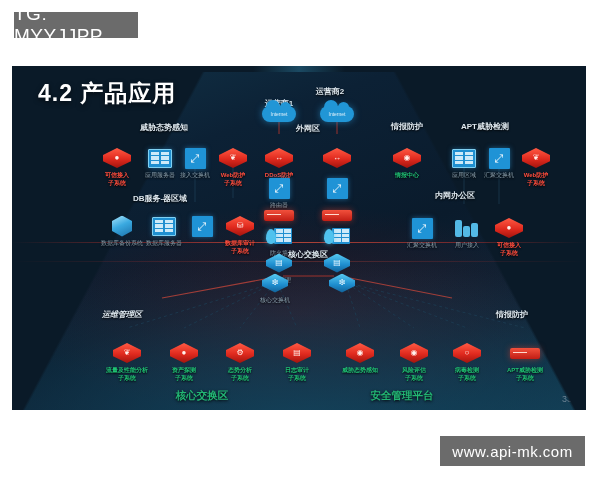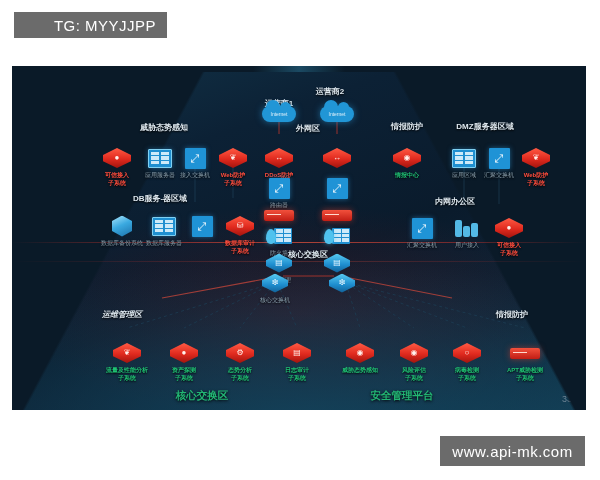--- a/index.html
+++ b/index.html
@@ -2,21 +2,21 @@
 <html><head>
 <meta charset="utf-8">
 <style>
   html,body{margin:0;padding:0;background:#ffffff;}
   body{width:600px;height:480px;position:relative;overflow:hidden;
        font-family:"Liberation Sans","DejaVu Sans",sans-serif;}
 
   
   .wm{position:absolute;background:#6b6b6b;color:#fff;display:flex;align-items:center;
       justify-content:center;letter-spacing:.5px;}
-  #wm-top{left:14px;top:12px;width:124px;height:26px;font-size:15px;padding-left:29px;}
+  #wm-top{left:14px;top:12px;width:124px;height:26px;font-size:19px;}
   #wm-bot{left:440px;top:436px;width:145px;height:30px;font-size:15px;}
 
   
   #slide{position:absolute;left:12px;top:66px;width:574px;height:344px;overflow:hidden;
          background:
            radial-gradient(ellipse 130% 80% at 50% 105%, rgba(20,70,95,.85) 0%, rgba(10,32,48,0) 62%),
            radial-gradient(ellipse 70% 45% at 50% 72%, rgba(118,22,30,.30) 0%, rgba(10,28,44,0) 70%),
            linear-gradient(160deg,#123449 0%,#0c2135 26%,#0a1b2c 55%,#0d2437 78%,#123b51 100%);
   }
   
@@ -119,20 +119,21 @@
 <body>
 
 <div class="wm" id="wm-top">TG: MYYJJPP</div>
 <div class="wm" id="wm-bot">www.api-mk.com</div>
 
 <div id="slide">
   <div class="topbar"></div>
   <div class="glowline" id="gl1"></div>
   <div class="glowline" id="gl2"></div>
 
+  <div class="title">4.2 产品应用</div>
 
   <div id="logo">
     <span><span class="lz">z</span><span class="lb">b</span><span class="lt">t</span></span>
   </div>
 
   <svg class="links">
     <g stroke="#b5372c" stroke-width="1" fill="none" opacity=".85">
       <path d="M267,52 L267,68"></path>
         <path d="M325,52 L325,68"></path>
       <path d="M267,92 L267,100"></path>
@@ -171,22 +172,22 @@
     </g>
   </svg>
 
   <div id="layer">
       <div class="zone" style="left: 152px; top: 56px; transform: translateX(-50%);">威胁态势感知</div>
       <div class="zone" style="left: 148px; top: 127px; transform: translateX(-50%);">DB服务-器区域</div>
       <div class="zone" style="left: 267px; top: 32px; transform: translateX(-50%);">运营商1</div>
       <div class="zone" style="left: 318px; top: 20px; transform: translateX(-50%);">运营商2</div>
       <div class="zone" style="left: 296px; top: 57px; transform: translateX(-50%);">外网区</div>
       <div class="zone" style="left: 395px; top: 55px; transform: translateX(-50%);">情报防护</div>
-      <div class="zone" style="left: 473px; top: 55px; transform: translateX(-50%);">DMZ服务器区域</div>
-      <div class="zone" style="left: 443px; top: 130px; transform: translateX(-50%);">内网办公区</div>
+      <div class="zone" style="left: 473px; top: 55px; transform: translateX(-50%);">APT威胁检测</div>
+      <div class="zone" style="left: 443px; top: 124px; transform: translateX(-50%);">内网办公区</div>
       <div class="zone" style="left: 296px; top: 183px; transform: translateX(-50%);">核心交换区</div>
       <div class="zone" style="left: 110px; top: 243px; transform: translateX(-50%); font-style: italic;">运维管理区</div>
       <div class="zone" style="left: 500px; top: 243px; transform: translateX(-50%);">情报防护</div>
       <div class="platform" style="left: 190px; top: 323px; transform: translateX(-50%);">核心交换区</div>
       <div class="platform" style="left: 390px; top: 323px; transform: translateX(-50%);">安全管理平台</div>
       <div class="node" style="left: 105px; top: 80px;">
         <div class="gfx">
           <div class="dia">
             <i>●</i>
           </div>

